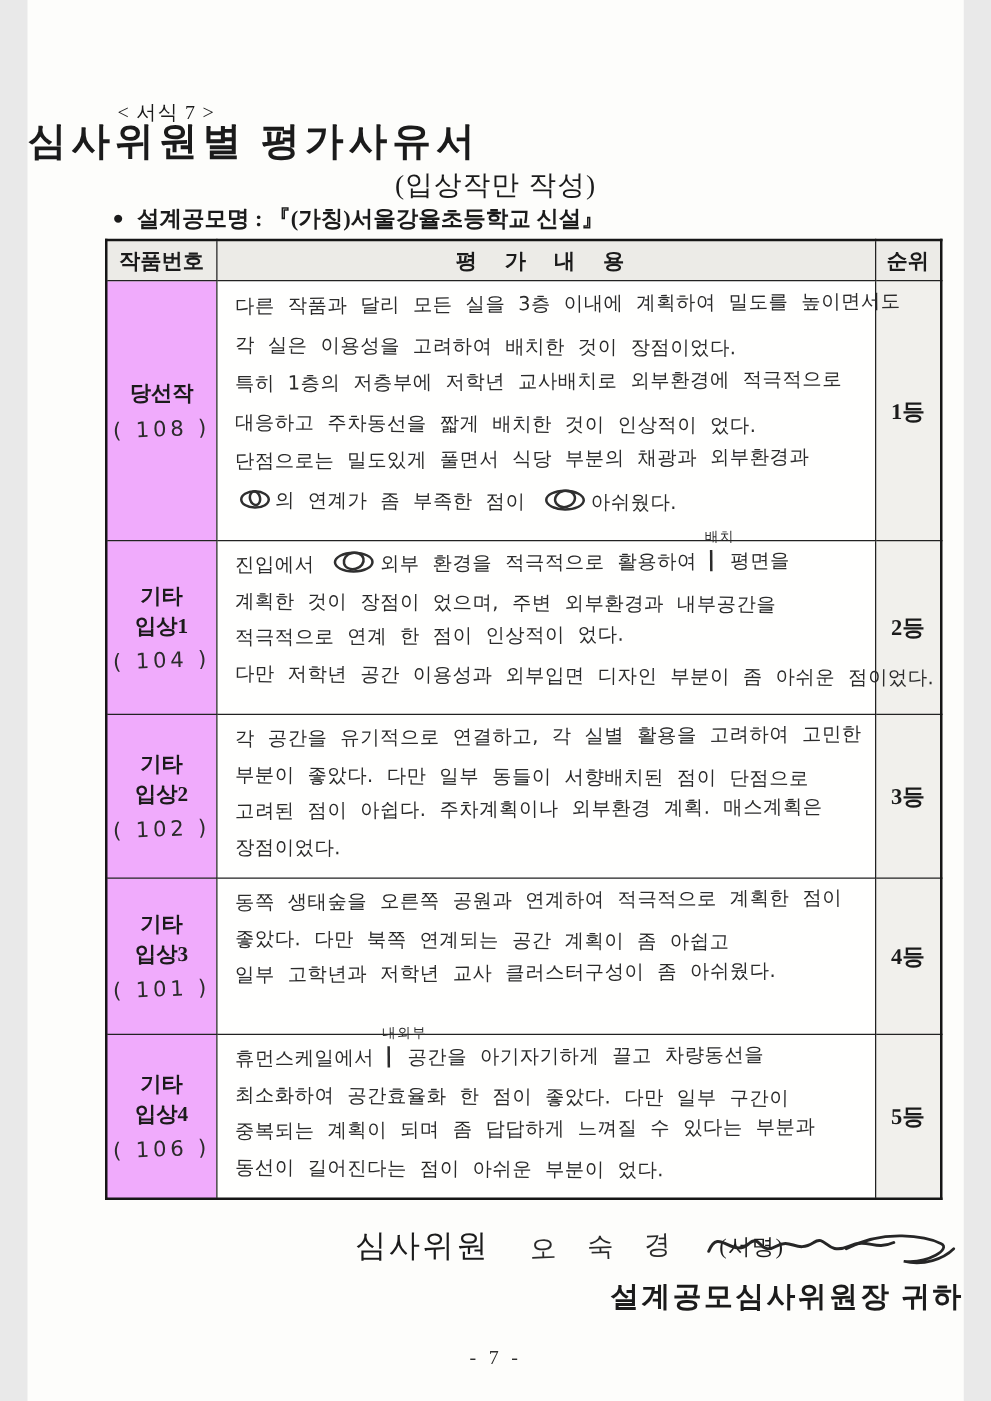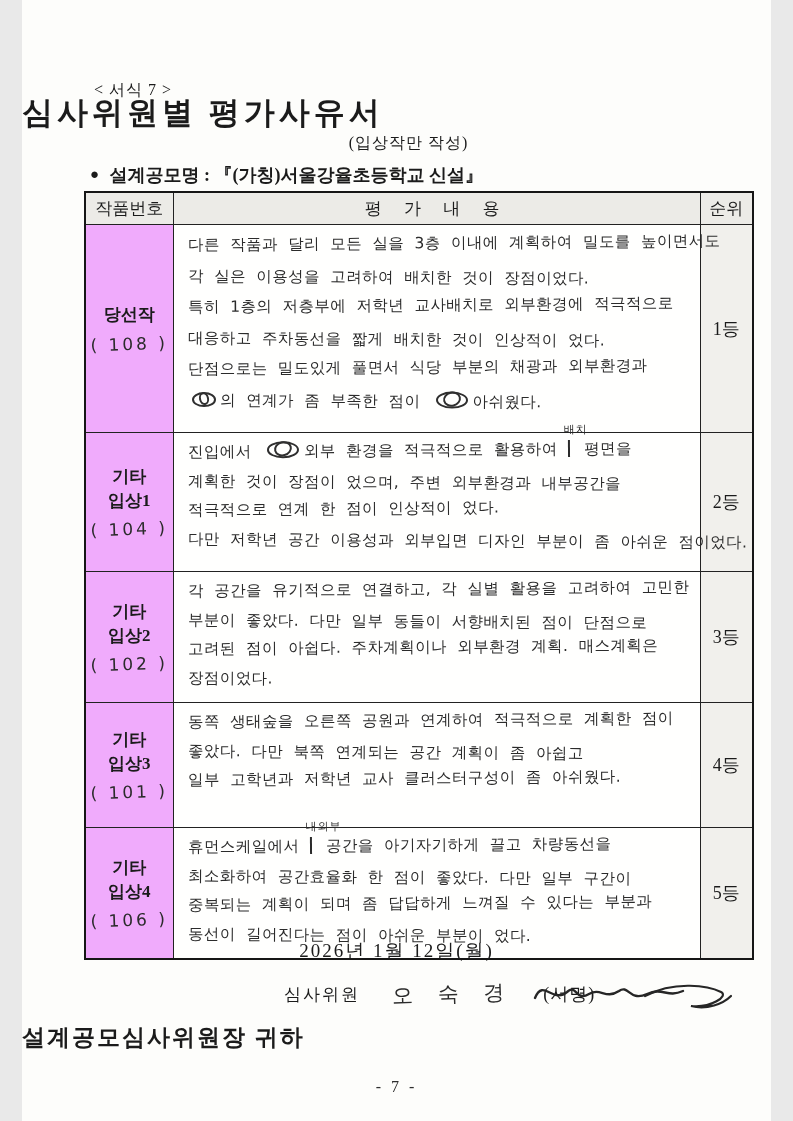--- a/index.html
+++ b/index.html
@@ -5,33 +5,33 @@
   html,body { margin:0; padding:0; background:#e9e9e9; }
   .sheet {
     position:relative; width:749px; height:1121px; margin:0 auto;
     background:#fdfdfb; overflow:hidden;
     font-family:"Liberation Serif", serif; color:#1b1b1b;
   }
   .form-tag { position:absolute; left:72px; top:80px; font-size:16px; letter-spacing:1px; }
   .title { position:absolute; top:92px; left:0; width:100%; margin:0; text-align:left;
            font-size:31px; font-weight:bold; letter-spacing:4px; }
   .subtitle { position:absolute; top:133px; left:0; width:100%; text-align:center;
-              font-size:16px; letter-spacing:1px;padding-left:12px; }
+              font-size:22px; letter-spacing:1px; }
   .competition { position:absolute; left:68px; top:163px; font-size:18px; font-weight:bold; }
   .competition .bullet { font-size:15px; vertical-align:2px; margin-right:6px; }
 
   table.eval { position:absolute; left:62px; top:191px; width:668px;
     border-collapse:collapse; table-layout:fixed; border:2.5px solid #161616; }
   table.eval th, table.eval td { border:1.6px solid #222; }
-  th { background:#ecebe7; font-size:17px; font-weight:normal; height:31px; padding:0; }
+  th { background:#ecebe7; font-size:17px; font-weight:bold; height:31px; padding:0; }
   th.h-content { letter-spacing:9px; }
   td.c1 { background:#f0abfc; text-align:center; vertical-align:middle; width:88px; padding:2px 0; }
   td.c2 { background:#fffffe; vertical-align:top; padding:5px 8px 2px 14px; overflow:visible; }
   td.c3 { background:#f1f0ec; text-align:center; vertical-align:middle; width:53px;
-          font-weight:normal; font-size:18px; }
+          font-weight:bold; font-size:18px; }
   .r0 td { height:200px; } .r1 td { height:131px; } .r2 td { height:123px; }
   .r3 td { height:117px; } .r4 td { height:123px; }
 
   .lbl { font-weight:bold; font-size:17px; line-height:1.4; }
   .hw { font-family:"DejaVu Sans", sans-serif; color:#2b2b2b; }
   .num { font-size:17px; letter-spacing:3px; margin-top:7px; transform:rotate(-2deg); }
 
   .hw-line { font-family:"DejaVu Sans", sans-serif; color:#2b2b2b;
     font-size:15.5px; line-height:31px; letter-spacing:0.4px; word-spacing:5px;
     white-space:nowrap; transform:rotate(-0.45deg); transform-origin:left center; }
@@ -47,26 +47,26 @@
 
   .insertion { display:inline-block; position:relative; width:6px; height:1em; }
   .insertion .ins-caret { position:absolute; left:0; bottom:-3px; width:7px; height:17px;
     border-left:2px solid #2b2b2b; }
   .insertion .ins-text { position:absolute; left:-4px; bottom:10px; font-size:11px;
     letter-spacing:1px; white-space:nowrap;margin-top:44px; }
 
   .date-line { position:absolute; top:938px; left:0; width:100%; text-align:center;
     font-size:19px; letter-spacing:2px; }
   .judge-line { position:absolute; top:980px; left:262px; display:flex; align-items:center; }
-  .judge-label { font-size:17px; letter-spacing:2px; }
+  .judge-label { font-size:25px; letter-spacing:2px; }
   .judge-name { font-size:21px; letter-spacing:9px; margin-left:32px; transform:rotate(-2deg); }
   .sign-wrap { position:relative; margin-left:30px; font-size:18px; letter-spacing:1px; }
   .sign-svg { position:absolute; left:-18px; top:-16px; pointer-events:none; }
 
-  .addressee { position:absolute; top:1022px; left:0; width:100%; text-align:left;
+  .addressee { position:absolute; top:1022px; left:0; width:100%; text-align:right;
     font-size:23px; font-weight:bold; letter-spacing:2px;font-family:Liberation Serif, serif; }
   .pagenum { position:absolute; top:1078px; left:0; width:100%; text-align:center;
     font-size:16px; letter-spacing:3px; color:#2e2e2e; }
 </style>
 </head>
 <body>
 
 <div class="sheet">
 
   <div class="form-tag">&lt; 서식 7 &gt;</div>
@@ -174,21 +174,20 @@
         </div>
         <div class="hw-line alt">최소화하여 공간효율화 한 점이 좋았다. 다만 일부 구간이</div>
         <div class="hw-line">중복되는 계획이 되며 좀 답답하게 느껴질 수 있다는 부분과</div>
         <div class="hw-line alt">동선이 길어진다는 점이 아쉬운 부분이 었다.</div>
       </td>
       <td class="c3">5등</td>
     </tr>
   </tbody>
     </table>
 
-  <div class="date-line">2026년 1월 12일(월)</div>
 
   <div class="judge-line">
     <span class="judge-label">심사위원</span>
     <span class="judge-name hw">오 숙 경</span>
     <span class="sign-wrap">
       <span>(서명)</span>
       <svg class="sign-svg" width="210" height="54" viewBox="0 0 210 54">
         <path d="M10 32 C18 12 28 38 42 26 C52 17 50 36 64 28 C76 21 80 34 94 25 C104 18 104 36 122 28 C138 21 142 32 158 25" fill="none" stroke="#262626" stroke-width="2.4" stroke-linecap="round"></path>
         <path d="M120 30 C150 14 184 20 196 26 C204 30 186 42 166 40 C182 44 198 38 206 30" fill="none" stroke="#262626" stroke-width="2.2" stroke-linecap="round"></path>
       </svg>

